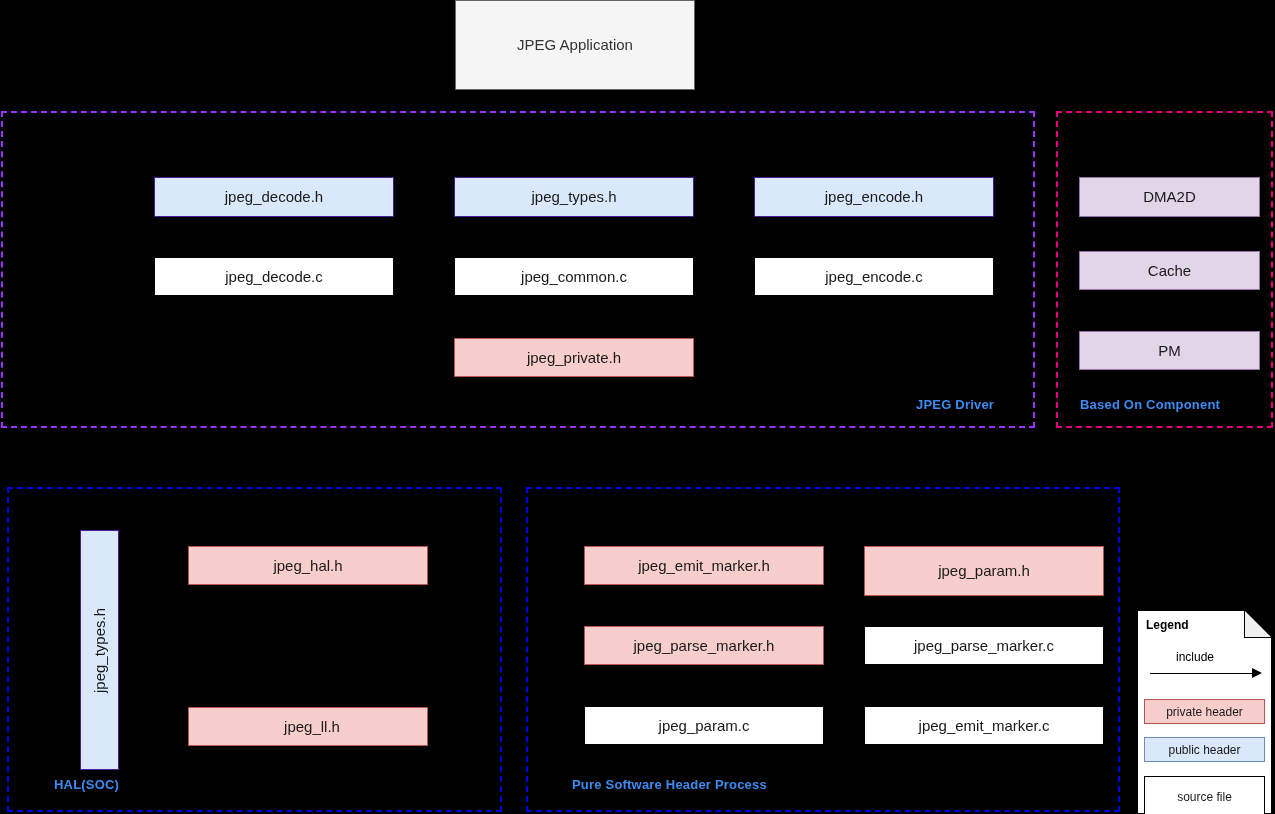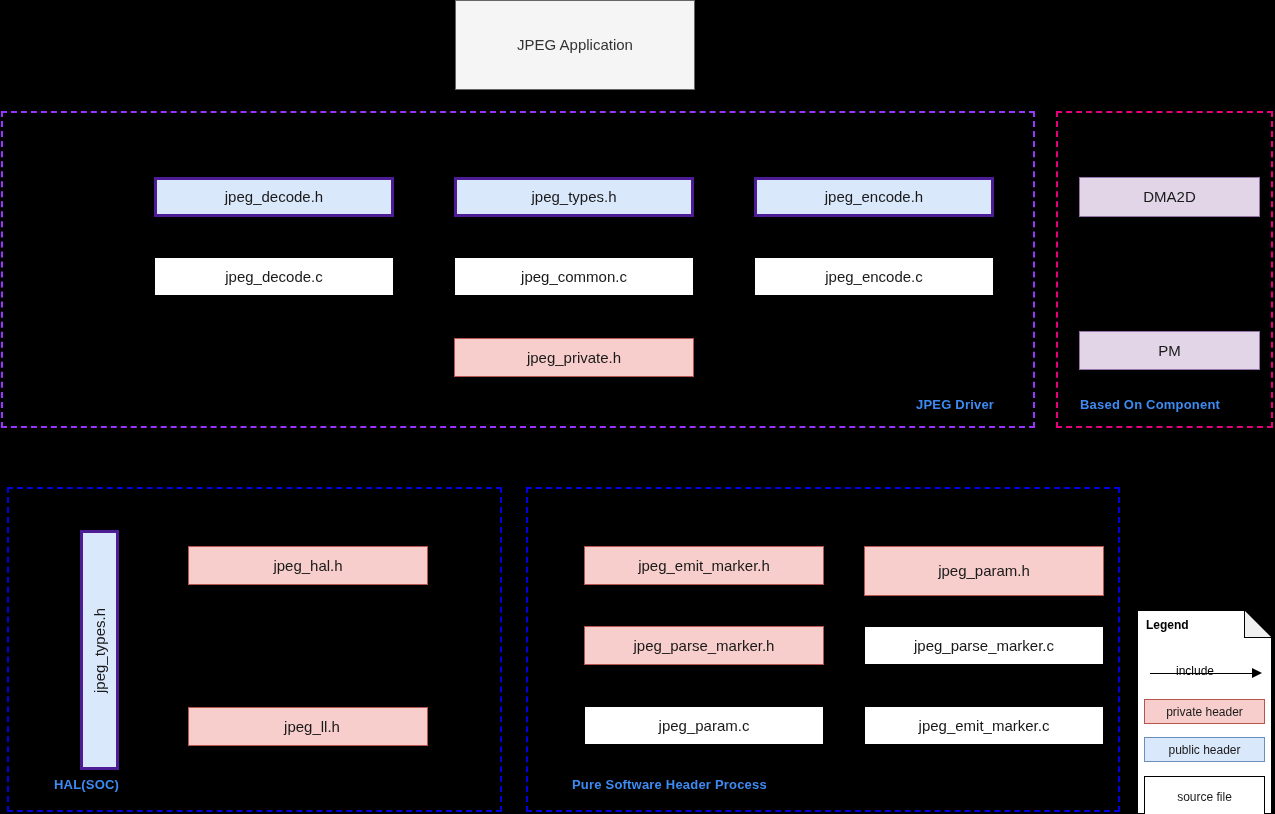--- a/index.html
+++ b/index.html
@@ -34,21 +34,21 @@
     white-space: nowrap;
   }
   .node.app {
     background: #f5f5f5;
     border: 1px solid #666666;
     color: #333333;
     font-size: 15px;
   }
   .node.public {
     background: #dae8fc;
-    border: 3px solid #4c1d95;
+    border: 1px solid #4c1d95;
   }
   .node.private {
     background: #f8cecc;
     border: 1px solid #b85450;
   }
   .node.source {
     background: #ffffff;
     border: 1px solid #000000;
   }
   .node.component {
@@ -151,20 +151,21 @@
   <div class="node source" style="left:154px; top:257px; width:240px; height:39px;">jpeg_decode.c</div>
   <div class="node source" style="left:454px; top:257px; width:240px; height:39px;">jpeg_common.c</div>
   <div class="node source" style="left:754px; top:257px; width:240px; height:39px;">jpeg_encode.c</div>
 
   <div class="node private" style="left:454px; top:338px; width:240px; height:39px;">jpeg_private.h</div>
 
   <div class="group g-magenta" style="left:1056px; top:111px; width:217px; height:317px;"></div>
   <div class="group-label" style="left:1080px; top:397px;">Based On Component</div>
 
   <div class="node component" style="left:1079px; top:177px; width:181px; height:40px;">DMA2D</div>
+  <div class="node component" style="left:1079px; top:251px; width:181px; height:39px;">Cache</div>
   <div class="node component" style="left:1079px; top:331px; width:181px; height:39px;">PM</div>
 
   <div class="group g-blue" style="left:7px; top:487px; width:495px; height:325px;"></div>
   <div class="group-label" style="left:54px; top:777px;">HAL(SOC)</div>
 
   <div class="node public vertical" style="left:80px; top:530px; width:39px; height:240px;">jpeg_types.h</div>
   <div class="node private" style="left:188px; top:546px; width:240px; height:39px;">jpeg_hal.h</div>
   <div class="node private" style="left:188px; top:707px; width:240px; height:39px;padding-left:8px;">jpeg_ll.h</div>
 
   <div class="group g-blue" style="left:526px; top:487px; width:594px; height:325px;"></div>
@@ -179,21 +180,21 @@
 
   <div class="legend" style="left:1137px; top:610px; width:135px; height:204px;">
   </div>
 
   <div class="legend-fold" style="left:1244px; top:610px;"></div>
   <div class="legend-fold-line" style="left:1244px; top:610px; width:1px; height:28px;"></div>
   <div class="legend-fold-line" style="left:1244px; top:637px; width:28px; height:1px;"></div>
 
   <div class="legend-title" style="left:1146px; top:618px;">Legend</div>
 
-  <div class="legend-arrow-label" style="left:1176px; top:664px;">include</div>
+  <div class="legend-arrow-label" style="left:1176px; top:650px;">include</div>
   <div class="legend-arrow-line" style="left:1150px; top:673px; width:104px;"></div>
   <div class="legend-arrow-head" style="left:1252px; top:668px;"></div>
 
   <div class="legend-swatch private" style="left:1144px; top:699px; width:121px; height:25px;">private header</div>
   <div class="legend-swatch public" style="left:1144px; top:737px; width:121px; height:25px;">public header</div>
   <div class="legend-swatch source" style="left:1144px; top:776px; width:121px; height:41px;">source file</div>
 
 </div>
 
 </body></html>

